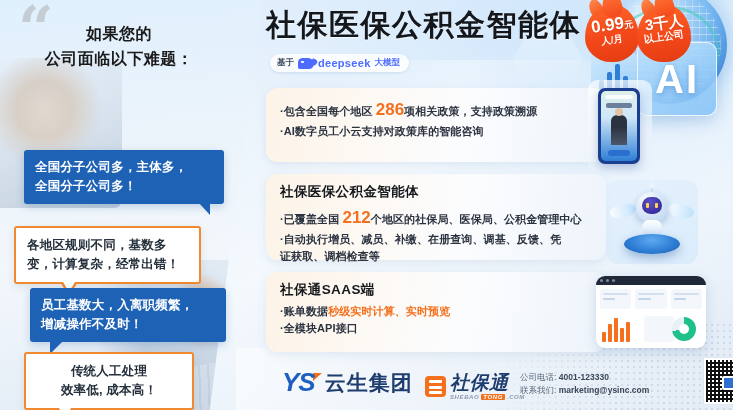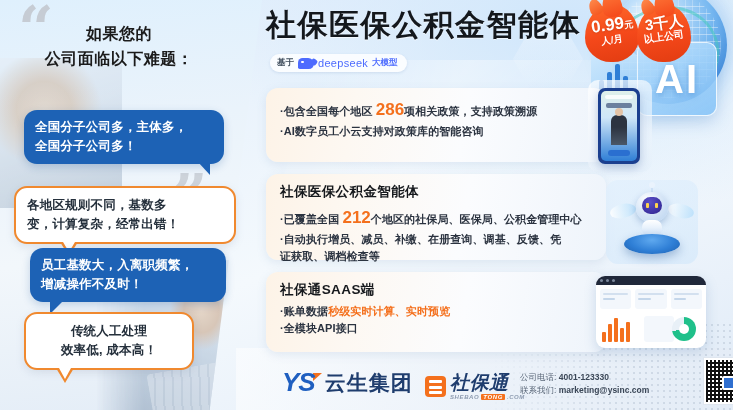--- a/index.html
+++ b/index.html
@@ -74,28 +74,28 @@
     background:repeating-linear-gradient(98deg,#dfe6ee 0 7px,#c7d2de 7px 9px),
                repeating-linear-gradient(8deg,#e8eef5 0 6px,#ccd7e2 6px 8px);
     border-radius:4px;}
   .quote-mark{position:absolute;font-family:"DejaVu Serif",serif;font-weight:bold;color:#c6ccd4;
     line-height:.8;user-select:none;}
   .quote-open{left:18px;top:4px;font-size:62px;}
   .quote-close{left:172px;top:172px;font-size:62px;color:#cdd3da;}
   .left-head{position:absolute;left:0;top:22px;width:238px;text-align:center;
     font-size:16px;font-weight:bold;color:#1b1b1b;line-height:1.55;letter-spacing:.5px;}
   .bubbles{position:absolute;left:0;top:0;width:262px;height:410px;}
-  .bubble{position:absolute;border-radius:13px;padding:8px 11px;font-size:12.5px;font-weight:bold;
-    line-height:1.5;letter-spacing:.2px;box-sizing:border-box;}
+  .bubble{position:absolute;border-radius:3px;padding:8px 11px;font-size:12.5px;font-weight:bold;
+    line-height:1.5;letter-spacing:.2px;box-sizing:border-box;margin-top:40px;}
   .bubble.blue{background:#1d62b5;color:#ffffff;box-shadow:0 3px 8px rgba(25,80,150,.22);}
   .bubble.white{background:#ffffff;color:#25303c;border:2px solid #f0892f;box-shadow:0 3px 8px rgba(120,140,165,.18);}
   .bubble .tail{position:absolute;width:0;height:0;}
   .b1{left:24px;top:110px;width:200px;}
   .b1 .tail{right:14px;bottom:-11px;border-left:12px solid transparent;border-right:0 solid transparent;border-top:13px solid #1d62b5;}
-  .b2{left:14px;top:186px;width:222px;}
+  .b2{left:14px;top:186px;width:187px;}
   .b2 .tail{left:44px;bottom:-14px;border-left:9px solid transparent;border-right:9px solid transparent;border-top:14px solid #f0892f;}
   .b2 .tail-in{position:absolute;left:47px;bottom:-10px;width:0;height:0;border-left:6px solid transparent;border-right:6px solid transparent;border-top:10px solid #ffffff;}
   .b3{left:30px;top:248px;width:196px;}
   .b3 .tail{left:20px;bottom:-12px;border-left:0 solid transparent;border-right:13px solid transparent;border-top:13px solid #1d62b5;}
   .b4{left:24px;top:312px;width:170px;text-align:center;}
   .b4 .tail{left:30px;bottom:-15px;border-left:9px solid transparent;border-right:9px solid transparent;border-top:15px solid #f0892f;}
   .b4 .tail-in{position:absolute;left:33px;bottom:-11px;width:0;height:0;border-left:6px solid transparent;border-right:6px solid transparent;border-top:11px solid #ffffff;}
 
   
   .title-row{position:absolute;left:266px;top:10px;display:flex;align-items:flex-start;}
@@ -120,21 +120,21 @@
   .flame2-wrap{margin-left:-2px;}
 
   .ds-badge{position:absolute;left:270px;top:54px;display:flex;align-items:center;gap:4px;
     background:rgba(255,255,255,.82);border-radius:11px;padding:3px 9px 3px 7px;
     box-shadow:0 1px 3px rgba(90,130,180,.18);}
   .ds-badge .pre{font-size:8.5px;font-weight:bold;color:#3c4a5a;}
   .whale{width:16px;height:11px;background:#4d6bfe;border-radius:8px 10px 9px 3px;position:relative;flex:none;}
   .whale:after{content:"";position:absolute;right:-3px;top:1px;width:6px;height:6px;background:#4d6bfe;
     border-radius:2px;transform:rotate(36deg);}
   .whale i{position:absolute;left:3px;top:3px;width:2.5px;height:2.5px;background:#fff;border-radius:50%;}
-  .ds-badge .nm{font-size:11px;font-weight:normal;color:#4d6bfe;letter-spacing:.3px;}
+  .ds-badge .nm{font-size:11px;font-weight:bold;color:#4d6bfe;letter-spacing:.3px;}
   .ds-badge .lm{font-size:8.5px;font-weight:bold;color:#4d6bfe;}
 
   .card{position:absolute;left:266px;width:340px;border-radius:12px;
     background:linear-gradient(100deg,#fdf3e7 0%,#fdf8f2 26%,#fbfcfe 58%,#eef4fb 100%);
     box-shadow:0 3px 10px rgba(120,150,185,.16);padding:9px 14px 10px 14px;box-sizing:border-box;}
   .card h3{margin:0 0 4px 0;font-size:13.5px;font-weight:bold;color:#16191d;letter-spacing:.4px;}
   .card p{margin:0;font-size:11px;font-weight:bold;color:#2b3340;line-height:1.55;letter-spacing:.1px;}
   .card p .num{color:#f4701d;font-size:17px;font-weight:bold;letter-spacing:0;}
   .card p .hl{color:#f4701d;}
   .c1{top:88px;height:74px;}

